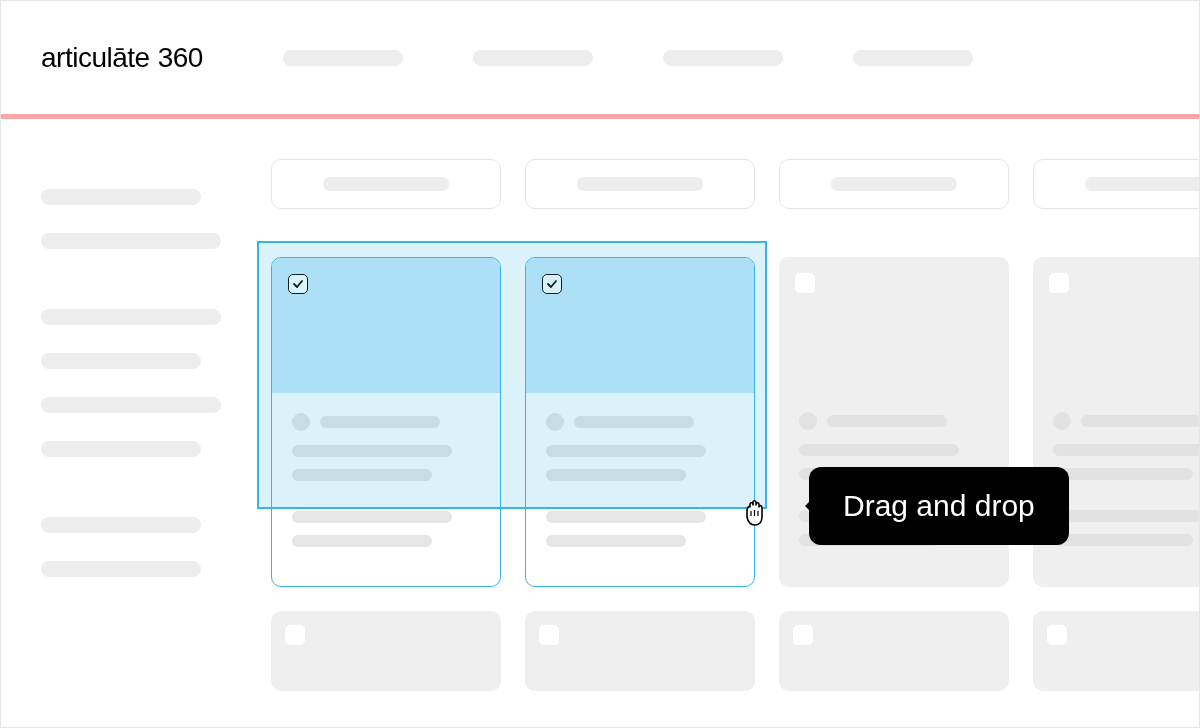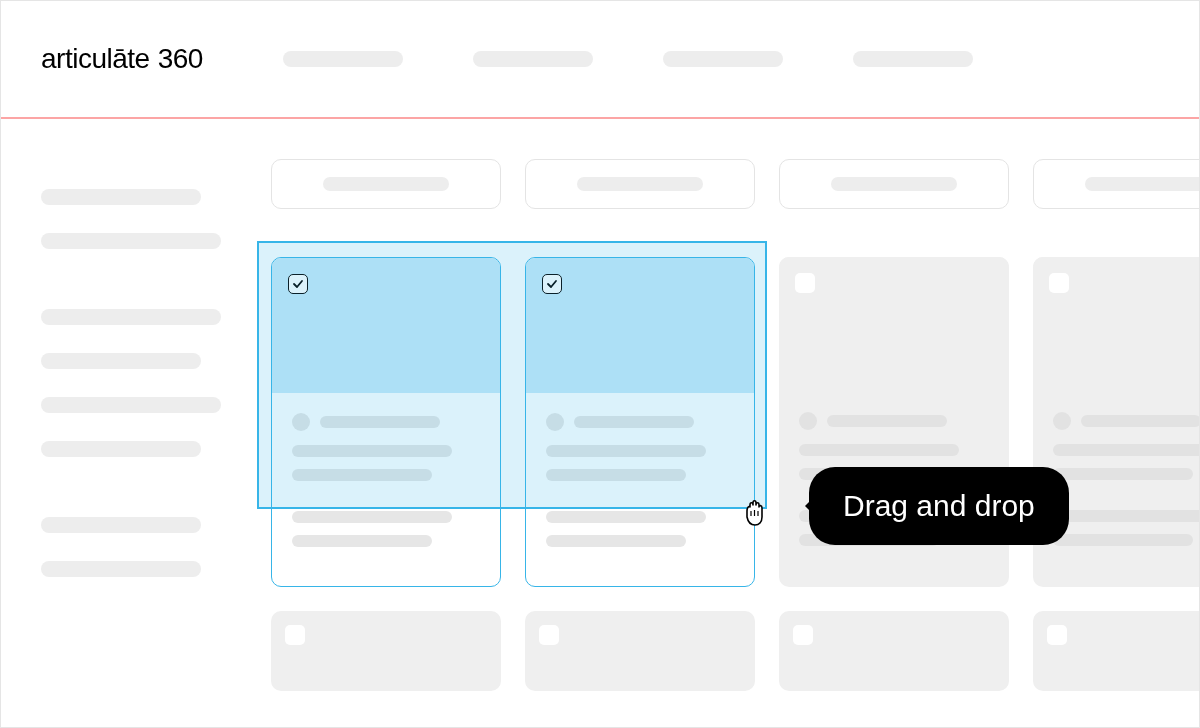--- a/index.html
+++ b/index.html
@@ -9,21 +9,21 @@
     width: 1200px;
     height: 728px;
     overflow: hidden;
     position: relative;
     border: 1px solid #e5e5e5;
   }
 
   
   .header {
     height: 118px;
-    border-bottom: 2px solid #fca5a5;
+    border-bottom: 5px solid #fca5a5;
     display: flex;
     align-items: center;
     padding: 0 40px;
     gap: 80px;
   }
   .logo {
     font-size: 28px;
     font-weight: 400;
     color: #000;
     letter-spacing: -0.5px;
@@ -217,21 +217,21 @@
   .cursor svg { width: 36px; height: 36px; }
 
   .tooltip {
     position: absolute;
     left: 808px;
     top: 466px;
     background: #000;
     color: #fff;
     font-size: 30px;
     padding: 22px 34px;
-    border-radius: 26px;
+    border-radius: 12px;
     z-index: 10;
     white-space: nowrap;
   }
   .tooltip::before {
     content: "";
     position: absolute;
     left: -14px;
     top: 50%;
     transform: translateY(-50%);
     border: 10px solid transparent;

